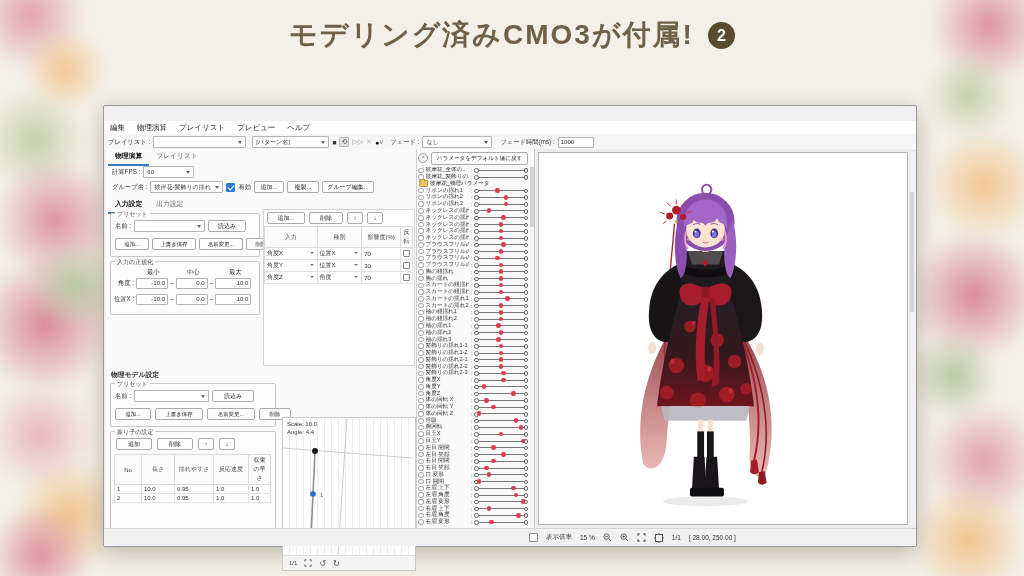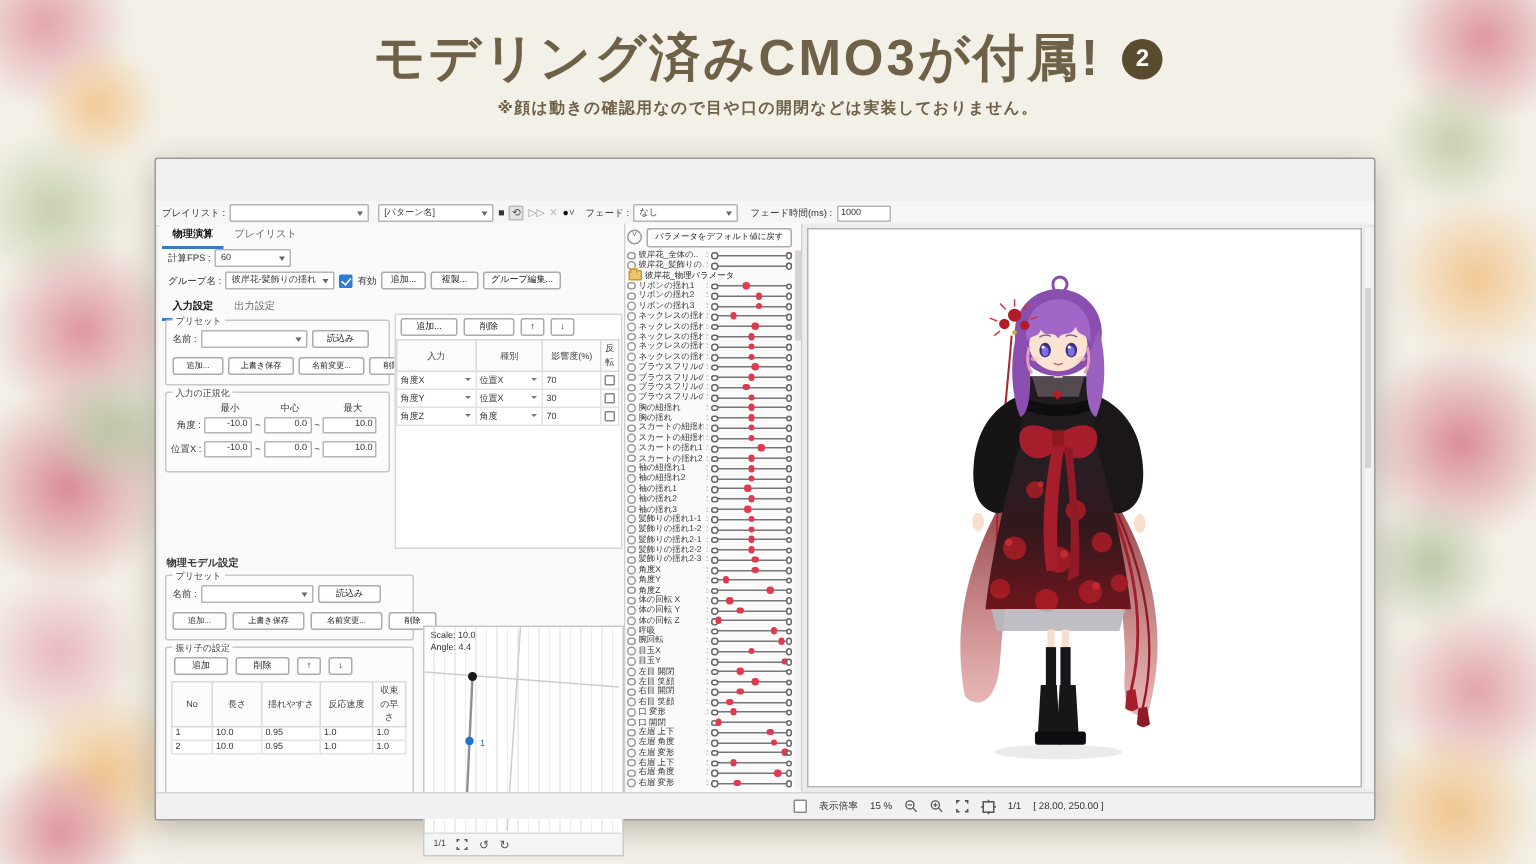--- a/index.html
+++ b/index.html
@@ -2,21 +2,21 @@
 <html><head>
 <meta charset="utf-8">
 <style>
   html,body{margin:0;padding:0;width:1024px;height:576px;overflow:hidden;
     font-family:"Liberation Sans","DejaVu Sans",sans-serif;background:#f3f0e7;}
   .stage{position:relative;width:1024px;height:576px;overflow:hidden;}
   .abs{position:absolute;}
   .blob{position:absolute;border-radius:50%;filter:blur(4px);}
   
   .heading{position:absolute;top:16px;left:0;right:0;text-align:center;color:#6f6147;}
-  .heading .t{font-size:34px;font-weight:bold;letter-spacing:2px;display:inline-block;vertical-align:middle;}
+  .heading .t{font-size:28px;font-weight:bold;letter-spacing:2px;display:inline-block;vertical-align:middle;}
   .badge{display:inline-block;vertical-align:middle;margin-left:14px;width:27px;height:27px;border-radius:50%;
     background:#584b2e;color:#fff;font-size:16px;font-weight:bold;line-height:27px;text-align:center;}
   .heading .s{font-size:10.5px;font-weight:bold;margin-top:3px;letter-spacing:1px;}
   
   #win{position:absolute;left:103px;top:105px;width:812px;height:440px;background:#f0f0f0;
     border:1px solid #9a9a9a;border-radius:2px;box-shadow:0 6px 22px rgba(60,50,30,.30);font-size:7px;color:#222;}
   .titlebar{position:absolute;left:0;top:0;right:0;height:15px;background:#fff;border-bottom:1px solid #e3e3e3;}
   .appico{position:absolute;left:6px;top:3px;width:9px;height:9px;border-radius:2px;background:#e0501e;color:#fff;
     font-size:7px;line-height:9px;text-align:center;font-weight:bold;}
   .wtitle{position:absolute;left:20px;top:3px;font-size:7.5px;color:#333;}
@@ -106,26 +106,32 @@
   <div class="blob" style="right:10px;top:50px;width:90px;height:90px;background:radial-gradient(circle,#c5cfab 0%,rgba(197,207,171,0) 70%);"></div>
   <div class="blob" style="right:-20px;top:130px;width:120px;height:110px;background:radial-gradient(circle,#f2c793 0%,rgba(242,199,147,0) 70%);"></div>
   <div class="blob" style="right:-15px;top:230px;width:130px;height:130px;background:radial-gradient(circle,#d98a96 0%,rgba(217,138,150,0) 72%);"></div>
   <div class="blob" style="right:25px;top:330px;width:90px;height:90px;background:radial-gradient(circle,#b9c6a4 0%,rgba(185,198,164,0) 70%);"></div>
   <div class="blob" style="right:-20px;top:400px;width:120px;height:120px;background:radial-gradient(circle,#e2a2ac 0%,rgba(226,162,172,0) 70%);"></div>
   <div class="blob" style="right:-10px;top:490px;width:130px;height:100px;background:radial-gradient(circle,#f0c48e 0%,rgba(240,196,142,0) 70%);"></div>
 </div>
 
 <div class="heading">
   <span class="t">モデリング済みCMO3が付属!</span><span class="badge">2</span>
-  <div class="s">※顔は動きの確認用なので目や口の開閉などは実装しておりません。</div>
 </div>
 
 <div id="win">
 
 
+  <div class="menubar">
+    <span>編集</span>
+    <span>物理演算</span>
+    <span>プレイリスト</span>
+    <span>プレビュー</span>
+    <span>ヘルプ</span>
+  </div>
 
   <div class="toolbar">
     <span class="lbl">プレイリスト :</span>
     <span class="combo" style="width:78px;margin-left:3px;"></span>
     <span class="combo" style="width:62px;margin-left:6px;">[パターン名]</span>
     <span class="tb-ico" style="color:#333;">■</span>
     <span class="tb-ico" style="background:#e3e3e3;border:1px solid #bbb;border-radius:1px;padding:0 1px;">⟲</span>
     <span class="tb-ico" style="color:#999;">▷▷</span>
     <span class="tb-ico" style="color:#bbb;">✕</span>
     <span class="tb-ico" style="color:#111;">●</span>

